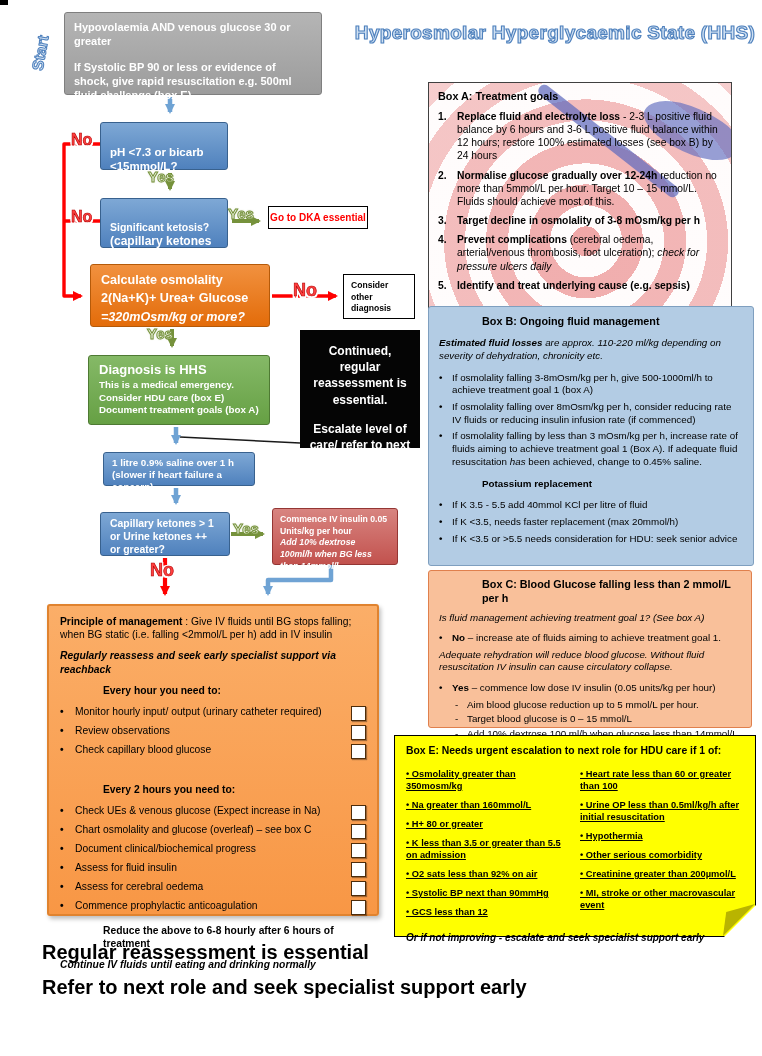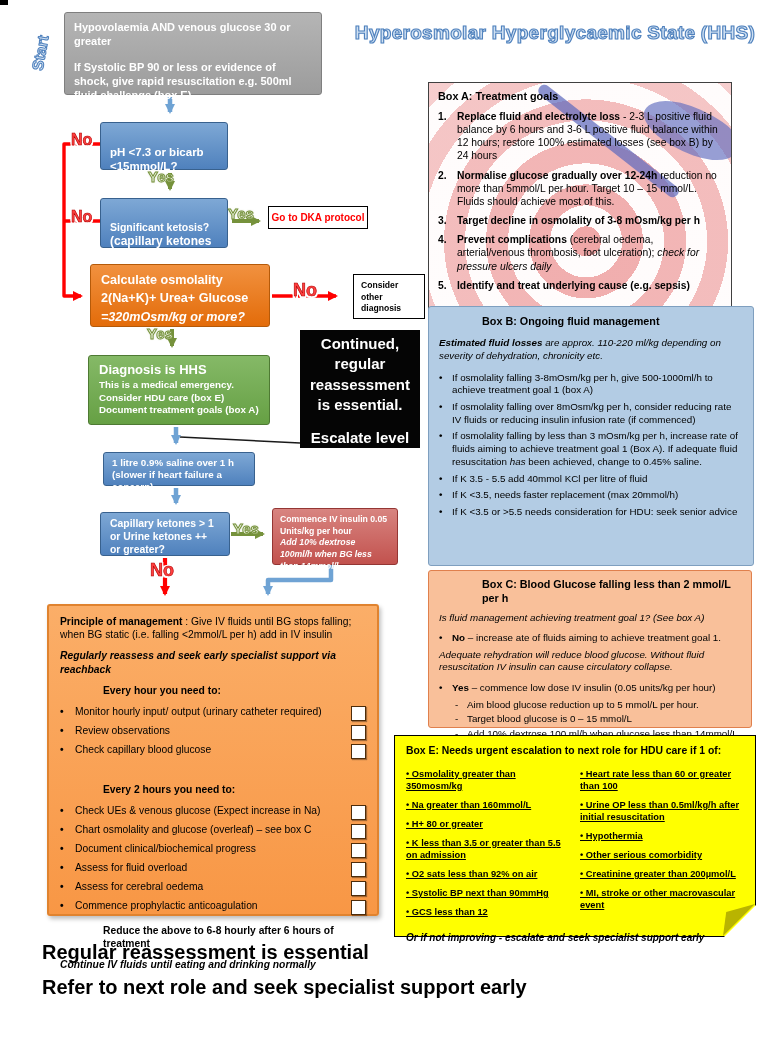--- a/index.html
+++ b/index.html
@@ -13,22 +13,22 @@
   
   .grey{background:linear-gradient(#b5b5b5,#9c9c9c);border:1px solid #7f7f7f;color:#fff;
         font-weight:600;font-size:11px;line-height:1.3;padding:7px 9px;}
   .grey p{margin:0 0 11px;}
   .blue{background:linear-gradient(#7ea8d5,#4f81bd);border:1px solid #38618e;color:#fff;
         font-weight:bold;padding:22px 9px;line-height:1.25;}
   .orange-s{background:linear-gradient(#f1913f,#e36c0a);border:1px solid #b55a09;color:#fff;
         font-weight:bold;font-size:12.6px;line-height:1.45;padding:6px 10px;}
   .green-b{background:linear-gradient(#85b967,#66a044);border:1px solid #4e7a33;color:#fff;
         padding:6px 10px;line-height:1.3;}
-  .black-b{background:#050505;color:#fff;font-weight:bold;font-size:15px;text-align:center;
-        padding:4px 9px;line-height:1.35;border-radius:0;}
+  .black-b{background:#050505;color:#fff;font-weight:bold;font-size:12px;text-align:center;
+        padding:13px 9px;line-height:1.35;border-radius:0;}
   .black-b p{margin:0 0 13px;}
   .red-b{background:linear-gradient(#d88480,#c2524e);border:1.5px solid #943634;color:#fff;
         font-weight:bold;font-size:8.7px;line-height:1.35;padding:5px 7px;}
   .white-b{background:#fff;border:1.5px solid #000;border-radius:0;}
   .dka{color:#f00;font-weight:bold;font-size:10px;display:flex;align-items:center;justify-content:center;}
   .consider{font-size:8.6px;font-weight:600;padding:5px 7px;line-height:1.35;}
 
   
   .orange-big{background:linear-gradient(#fbae68,#f89745);border:2px solid #e0832f;
         font-size:10.3px;line-height:1.28;padding:9px 11px;box-shadow:2px 3px 4px rgba(0,0,0,.25);}
@@ -154,30 +154,30 @@
   <div class="abs box blue" style="left:100px;top:122px;width:128px;height:48px;font-size:11.5px;">
     <span>pH &lt;7.3 or bicarb &lt;15mmol/L?</span>
   </div>
 
   <div class="abs box blue" style="left:100px;top:198px;width:128px;height:50px;font-size:10.5px;">
     <div>Significant ketosis?</div>
     <div style="font-size:12px;font-weight:600;">(capillary ketones &gt;3 mmol/L or urine ++ or more)</div>
   </div>
 
   <div class="abs box white-b dka" style="left:268px;top:206px;width:100px;height:23px;">
-    <span>Go to DKA protocol</span>
+    <span>Go to DKA essential</span>
   </div>
 
   <div class="abs box orange-s" style="left:90px;top:264px;width:180px;height:63px;">
     <div>Calculate osmolality</div>
     <div>2(Na+K)+ Urea+ Glucose</div>
     <div class="ital">=320mOsm/kg or more?</div>
   </div>
 
-  <div class="abs box white-b consider" style="left:353px;top:274px;width:72px;height:45px;">
+  <div class="abs box white-b consider" style="left:343px;top:274px;width:72px;height:45px;">
     <span>Consider other diagnosis</span>
   </div>
 
   <div class="abs box green-b" style="left:88px;top:355px;width:182px;height:70px;">
     <div style="font-size:13px;font-weight:bold;">Diagnosis is HHS</div>
     <div style="font-size:9.8px;font-weight:600;">This is a medical emergency.</div>
     <div style="font-size:9.8px;font-weight:600;">Consider HDU care (box E)</div>
     <div style="font-size:9.8px;font-weight:600;">Document treatment goals (box A)</div>
   </div>
 
@@ -239,21 +239,21 @@
       <span class="t">Chart osmolality and glucose (overleaf) – see box C</span>
       <span class="chk"></span>
     </div>
     <div class="obullet">
       <span class="bul">•</span>
       <span class="t">Document clinical/biochemical progress</span>
       <span class="chk"></span>
     </div>
     <div class="obullet">
       <span class="bul">•</span>
-      <span class="t">Assess for fluid overload</span>
+      <span class="t">Assess for fluid insulin</span>
       <span class="chk"></span>
     </div>
     <div class="obullet">
       <span class="bul">•</span>
       <span class="t">Assess for cerebral oedema</span>
       <span class="chk"></span>
     </div>
     <div class="obullet">
       <span class="bul">•</span>
       <span class="t">Commence prophylactic anticoagulation</span>
@@ -302,20 +302,21 @@
       <span class="t">If osmolality falling 3-8mOsm/kg per h, give 500-1000ml/h to achieve treatment goal 1 (box A)</span>
     </div>
     <div class="bull">
       <span class="bul">•</span>
       <span class="t">If osmolality falling  over 8mOsm/kg per h, consider reducing rate IV fluids or reducing insulin infusion rate (if commenced)</span>
     </div>
     <div class="bull">
       <span class="bul">•</span>
       <span class="t"><span>If osmolality falling by less than 3 mOsm/kg per h, increase rate of fluids aiming to achieve treatment goal 1 (Box A). If adequate fluid resuscitation </span><i>has</i><span> been achieved, change to 0.45% saline.</span></span>
     </div>
+    <p class="bold" style="margin-top:9px;">Potassium replacement</p>
     <div class="bull">
       <span class="bul">•</span>
       <span class="t">If K 3.5 - 5.5 add 40mmol KCl per litre of fluid</span>
     </div>
     <div class="bull">
       <span class="bul">•</span>
       <span class="t">If K &lt;3.5, needs faster replacement (max 20mmol/h)</span>
     </div>
     <div class="bull">
       <span class="bul">•</span>

